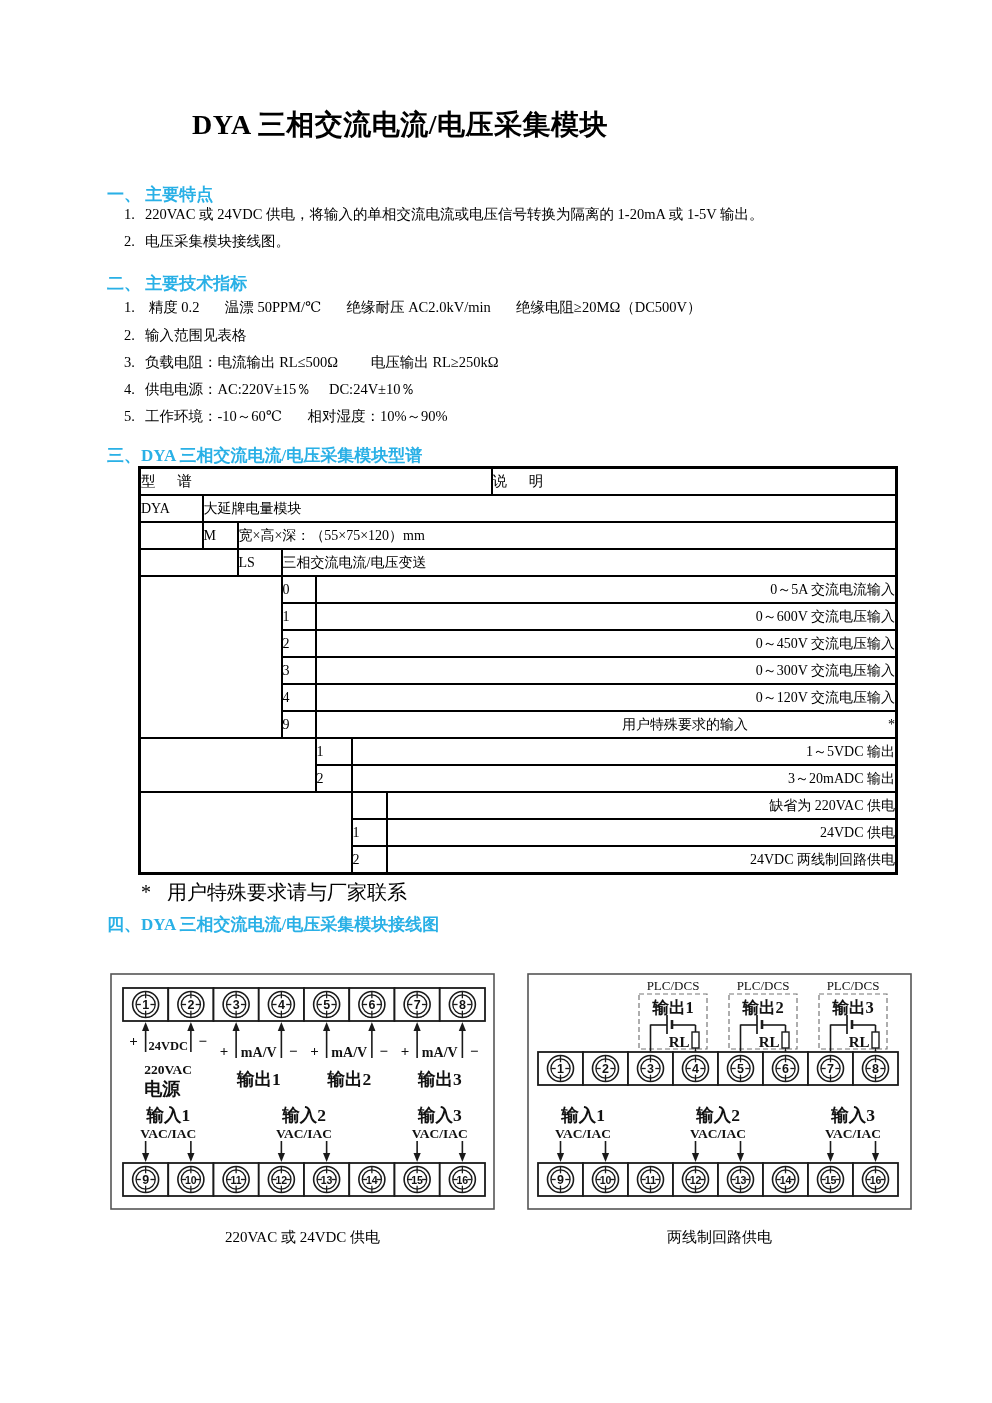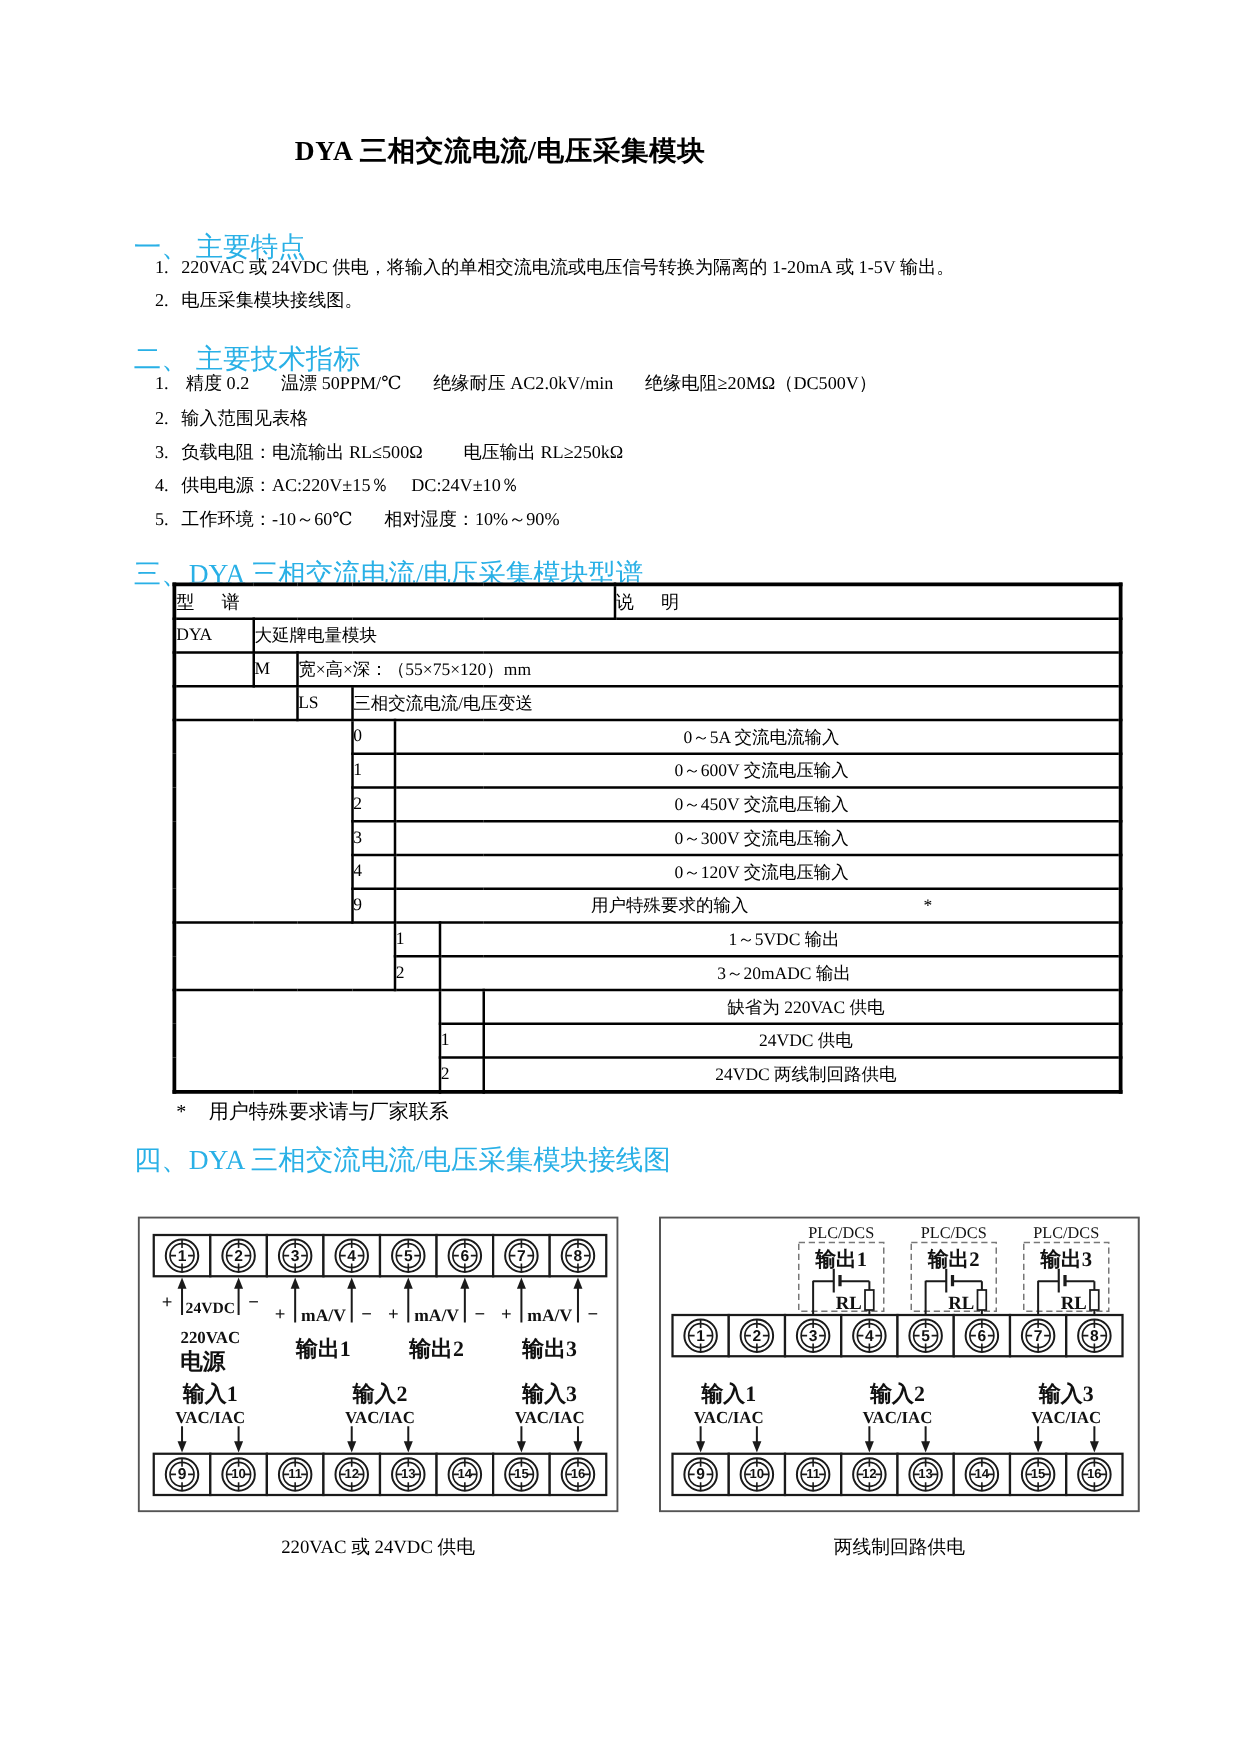--- a/index.html
+++ b/index.html
@@ -1,32 +1,32 @@
 <!DOCTYPE html>
 <html><head>
 <meta charset="utf-8">
 <style>
   :root{ --head:#29b0e6; --ink:#000; --line:#1a1a1a; }
   html,body{margin:0;padding:0;}
   body{width:992px;height:1403px;background:#fff;position:relative;
        font-family:"Liberation Serif","DejaVu Serif",serif;color:var(--ink);}
   .abs{position:absolute;}
-  .title{top:106px;left:0;width:800px;text-align:center;font-size:22px;font-weight:bold;letter-spacing:.5px;white-space:pre;}
-  .sec{left:107px;font-size:22px;font-weight:normal;color:var(--head);white-space:pre;}
+  .title{top:106px;left:0;width:800px;text-align:center;font-size:28px;font-weight:bold;letter-spacing:.5px;white-space:pre;}
+  .sec{left:107px;font-size:17px;font-weight:bold;color:var(--head);white-space:pre;}
   .sec .brand{font-family:"Liberation Serif","DejaVu Serif",serif;}
   .item{left:124px;font-size:14.5px;white-space:pre;line-height:1.1;}
   .inum{display:inline-block;width:21px;}
   table.spec{position:absolute;left:138px;top:466px;border-collapse:collapse;table-layout:fixed;
              border:3px solid #000;background:#fff;}
   table.spec td{border:2px solid #000;height:25px;padding:0;font-size:14px;
                 white-space:pre;overflow:hidden;}
-  table.spec td.l{text-align:center;padding-left:7px;}
+  table.spec td.l{text-align:right;padding-left:7px;}
   table.spec tr.hrow td{font-size:14.5px;}
   .star{display:inline-block;margin-left:140px;}
-  .note{left:141px;top:879px;font-size:16px;white-space:pre;}
+  .note{left:141px;top:879px;font-size:20px;white-space:pre;}
   .note .ns{display:inline-block;width:26px;}
   .cap{top:1228px;width:385px;text-align:center;font-size:15px;white-space:pre;}
   svg{display:block;}
 </style>
 </head>
 <body>
 
 <div>
 
   <div class="abs title"><span style="font-weight:bold">DYA</span><span> 三相交流电流/电压采集模块</span></div>

